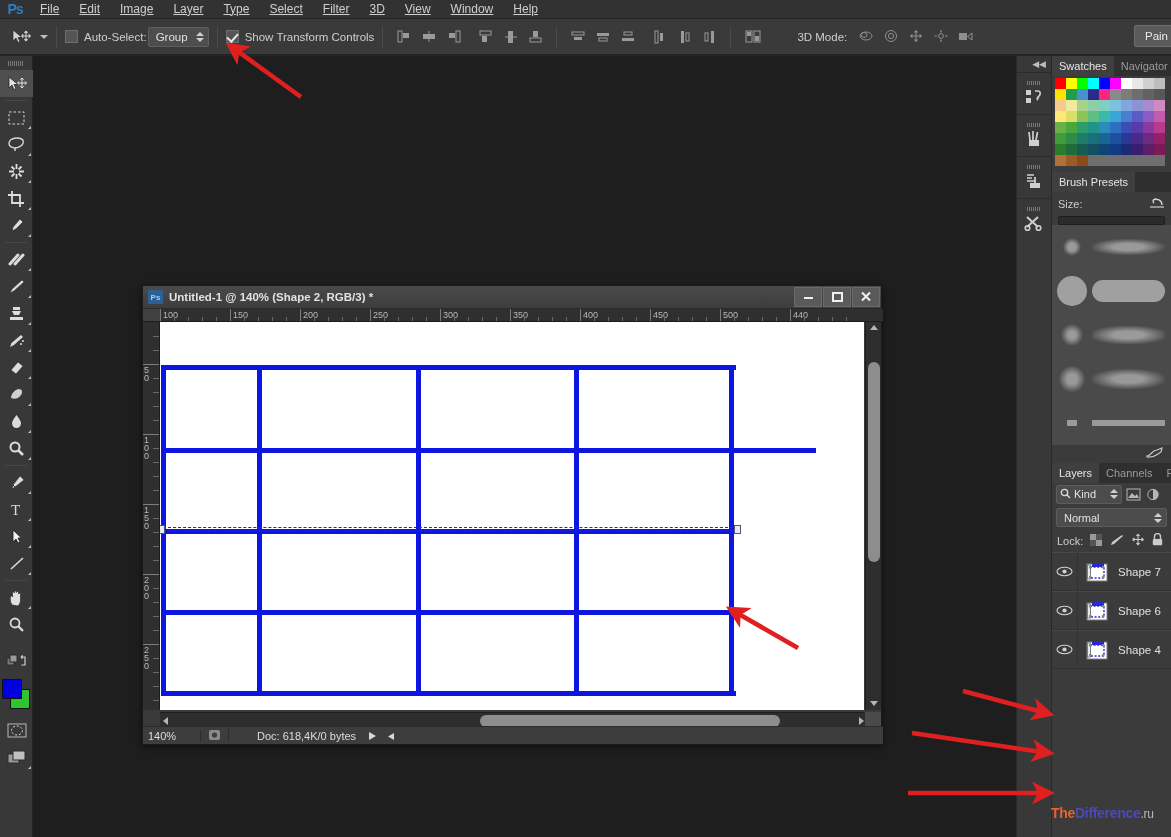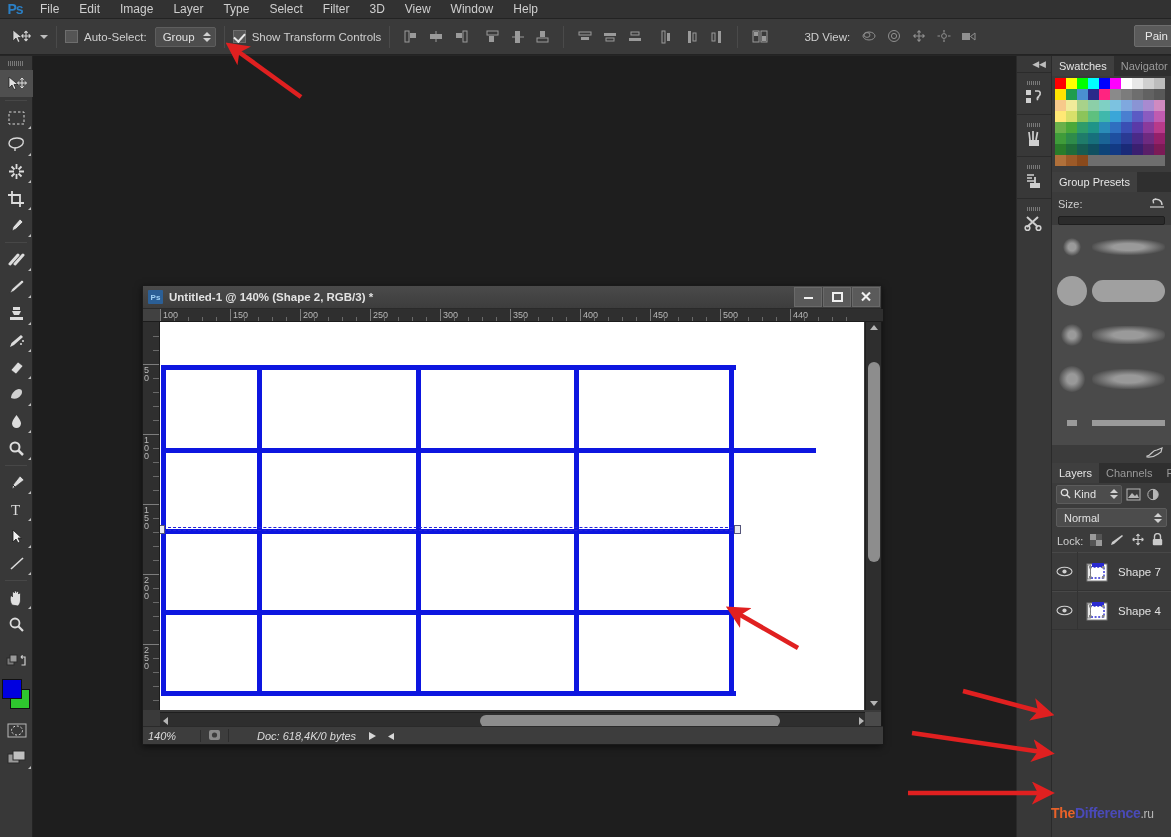--- a/index.html
+++ b/index.html
@@ -17,21 +17,21 @@
     position: absolute; top: 0; left: 0; width: 1171px; height: 19px;
     background: #323232; display: flex; align-items: center;
     border-bottom: 1px solid #232323;
   }
   .ps-logo {
     width: 30px; height: 19px; color: #2b7fc4; font-size: 14px; font-weight: bold;
     display: flex; align-items: center; justify-content: center; letter-spacing: -1px;
   }
   .menu-item {
     padding: 0 10px; height: 19px; line-height: 19px;
-    color: #cfcfcf; font-size: 12px; cursor: default;
+    color: #cfcfcf; font-size: 12px; cursor: default; text-decoration: underline;
   }
 
   
   .optionsbar {
     position: absolute; top: 19px; left: 0; width: 1171px; height: 36px;
     background: #3a3a3a; border-bottom: 1px solid #232323;
     display: flex; align-items: center; padding-left: 8px;
   }
   .ob-toolicon {
     width: 26px; height: 24px; display: flex; align-items: center; justify-content: center;
@@ -46,21 +46,21 @@
   }
   .ob-check.on { background: #555; position: relative; }
   .ob-check.on:after {
     content: ""; position: absolute; left: 2px; top: 0px; width: 5px; height: 9px;
     border: solid #e8e8e8; border-width: 0 2px 2px 0; transform: rotate(42deg);
   }
   .ob-label { color: #cfcfcf; font-size: 11.5px; margin-left: 6px; white-space: nowrap; }
   .ob-select {
     height: 20px; min-width: 54px; background: #4d4d4d; border: 1px solid #5e5e5e;
     border-radius: 2px; color: #e0e0e0; font-size: 11.5px;
-    display: flex; align-items: center; padding: 0 4px 0 7px; margin-left: 8px;
+    display: flex; align-items: center; padding: 0 4px 0 7px; margin-left: 1px;
   }
   .spin { margin-left: 8px; display: flex; flex-direction: column; gap: 2px; }
   .spin i { width: 0; height: 0; border-left: 4px solid transparent; border-right: 4px solid transparent; display:block;}
   .spin i.up { border-bottom: 4px solid #d0d0d0; }
   .spin i.dn { border-top: 4px solid #d0d0d0; }
   .align-grp { display: flex; align-items: center; }
   .align-btn { width: 25px; height: 24px; display: flex; align-items: center; justify-content: center; }
   .workspace-btn {
     position: absolute; right: -8px; top: 6px; height: 22px; background: #5a5a5a;
     border: 1px solid #6d6d6d; border-radius: 2px; color: #e8e8e8; font-size: 11.5px;
@@ -157,21 +157,21 @@
     border-left: 1px solid #1e1e1e;
   }
   .scroll-h {
     position: absolute; left: 17px; bottom: 16px; height: 16px; width: 707px; background: #2e2e2e;
     border-top: 1px solid #1e1e1e;
   }
   .thumb-v { position: absolute; left: 2px; top: 40px; width: 12px; height: 200px; background: #8d8d8d; border-radius: 6px; }
   .thumb-h { position: absolute; left: 320px; top: 2px; height: 12px; width: 300px; background: #8d8d8d; border-radius: 6px; }
   .statusbar {
     position: absolute; left: 0; bottom: 0; width: 740px; height: 18px; background: #3d3d3d;
-    border-top: 1px solid #2a2a2a; display: flex; align-items: center; font-style: italic;
+    border-top: 1px solid #2a2a2a; display: flex; align-items: center;
   }
   .sb-zoom { width: 58px; color: #dcdcdc; font-size: 11px; padding-left: 5px; border-right: 1px solid #2d2d2d; }
   .sb-icon { width: 28px; display: flex; justify-content: center; border-right: 1px solid #2d2d2d; }
   .sb-doc { color: #dcdcdc; font-size: 11px; padding-left: 28px; }
   .sb-play { margin-left: 12px; }
 
   
   .dockstrip {
     position: absolute; left: 1016px; top: 56px; width: 36px; height: 781px;
     background: #383838; border-right: 1px solid #2a2a2a; border-left: 1px solid #2a2a2a;
@@ -352,21 +352,21 @@
     <div class="ob-sep"></div>
     <div class="align-btn" style="width:28px">
       <svg width="18" height="15">
           <rect x="2" y="2" width="6" height="11" fill="none" stroke="#9a9a9a"></rect>
           <rect x="3" y="3" width="4" height="4" fill="#9a9a9a"></rect>
           <rect x="10" y="2" width="6" height="11" fill="none" stroke="#9a9a9a"></rect>
           <rect x="11" y="7" width="4" height="5" fill="#9a9a9a"></rect>
         </svg>
     </div>
 
-    <span class="ob-label" style="margin-left:30px">3D View:</span>
+    <span class="ob-label" style="margin-left:30px">3D Mode:</span>
     <div class="align-btn" style="margin-left:6px">
       <svg width="18" height="15">
           <ellipse cx="9" cy="7" rx="6" ry="4" fill="none" stroke="#8f8f8f"></ellipse>
           <ellipse cx="7" cy="6" rx="3" ry="2.4" fill="none" stroke="#8f8f8f"></ellipse>
         </svg>
     </div>
     <div class="align-btn">
       <svg width="18" height="15">
           <circle cx="9" cy="7" r="5.5" fill="none" stroke="#8f8f8f"></circle>
           <circle cx="9" cy="7" r="2.6" fill="none" stroke="#8f8f8f"></circle>
@@ -853,21 +853,21 @@
         <div class="sw" style="background: rgb(110, 110, 110);"></div>
         <div class="sw" style="background: rgb(110, 110, 110);"></div>
         <div class="sw" style="background: rgb(110, 110, 110);"></div>
         <div class="sw" style="background: rgb(110, 110, 110);"></div>
         <div class="sw" style="background: rgb(110, 110, 110);"></div>
         <div class="sw" style="background: rgb(110, 110, 110);"></div>
       </div>
 
     <div style="height:6px"></div>
     <div class="panel-tabs">
-      <div class="ptab active">Group Presets</div>
+      <div class="ptab active">Brush Presets</div>
     </div>
     <div class="brush-row">
       <span class="brush-label">Size:</span>
       <span style="margin-left:auto">
         <svg width="16" height="14">
             <path d="M13 10 C13 5 8 3 4 5 M4 5 l3.4 -1.3 M4 5 l.6 3.4" fill="none" stroke="#cfcfcf" stroke-width="1.4"></path>
             <line x1="1" y1="12" x2="15" y2="12" stroke="#cfcfcf" stroke-width="1.2"></line>
           </svg>
       </span>
     </div>
@@ -1016,20 +1016,41 @@
               <rect x="4" y="5" width="20" height="17" fill="#ffffff" stroke="#7a7a7a"></rect>
               <rect x="9" y="4" width="12" height="4" fill="#2a2ad0"></rect>
               <rect x="7" y="8" width="14" height="11" fill="none" stroke="#2a2ad0" stroke-width="1.4" stroke-dasharray="2 1.6"></rect>
               <rect x="4.5" y="6" width="3" height="14" fill="#e8e8e8" stroke="#6a6a6a" stroke-width=".8"></rect>
               <rect x="6" y="7" width="2.5" height="2.5" fill="#888"></rect>
               <rect x="6" y="17" width="2.5" height="2.5" fill="#888"></rect>
               <rect x="19" y="7" width="2.5" height="2.5" fill="#888"></rect>
               <rect x="19" y="17" width="2.5" height="2.5" fill="#888"></rect>
             </svg>
           </div>
+          <div class="layer-name">Shape 6</div>
+        </div>
+        <div class="layer-row">
+          <div class="eye-cell">
+            <svg width="17" height="11">
+              <ellipse cx="8.5" cy="5.5" rx="7.5" ry="4.2" fill="none" stroke="#cfcfcf" stroke-width="1.1"></ellipse>
+              <circle cx="8.5" cy="5.5" r="2.1" fill="#cfcfcf"></circle>
+            </svg>
+          </div>
+          <div class="layer-thumb">
+            <svg width="28" height="26">
+              <rect x="4" y="5" width="20" height="17" fill="#ffffff" stroke="#7a7a7a"></rect>
+              <rect x="9" y="4" width="12" height="4" fill="#2a2ad0"></rect>
+              <rect x="7" y="8" width="14" height="11" fill="none" stroke="#2a2ad0" stroke-width="1.4" stroke-dasharray="2 1.6"></rect>
+              <rect x="4.5" y="6" width="3" height="14" fill="#e8e8e8" stroke="#6a6a6a" stroke-width=".8"></rect>
+              <rect x="6" y="7" width="2.5" height="2.5" fill="#888"></rect>
+              <rect x="6" y="17" width="2.5" height="2.5" fill="#888"></rect>
+              <rect x="19" y="7" width="2.5" height="2.5" fill="#888"></rect>
+              <rect x="19" y="17" width="2.5" height="2.5" fill="#888"></rect>
+            </svg>
+          </div>
           <div class="layer-name">Shape 4</div>
         </div>
       </div>
   </div>
 
   <svg class="annot" style="left:0; top:0; width:1171px; height:837px;" viewBox="0 0 1171 837">
     <defs>
       <marker id="ah" markerWidth="5" markerHeight="5" refX="2.2" refY="2.5" orient="auto">
         <path d="M0,0 L5,2.5 L0,5 L1.3,2.5 Z" fill="#e02020"></path>
       </marker>

